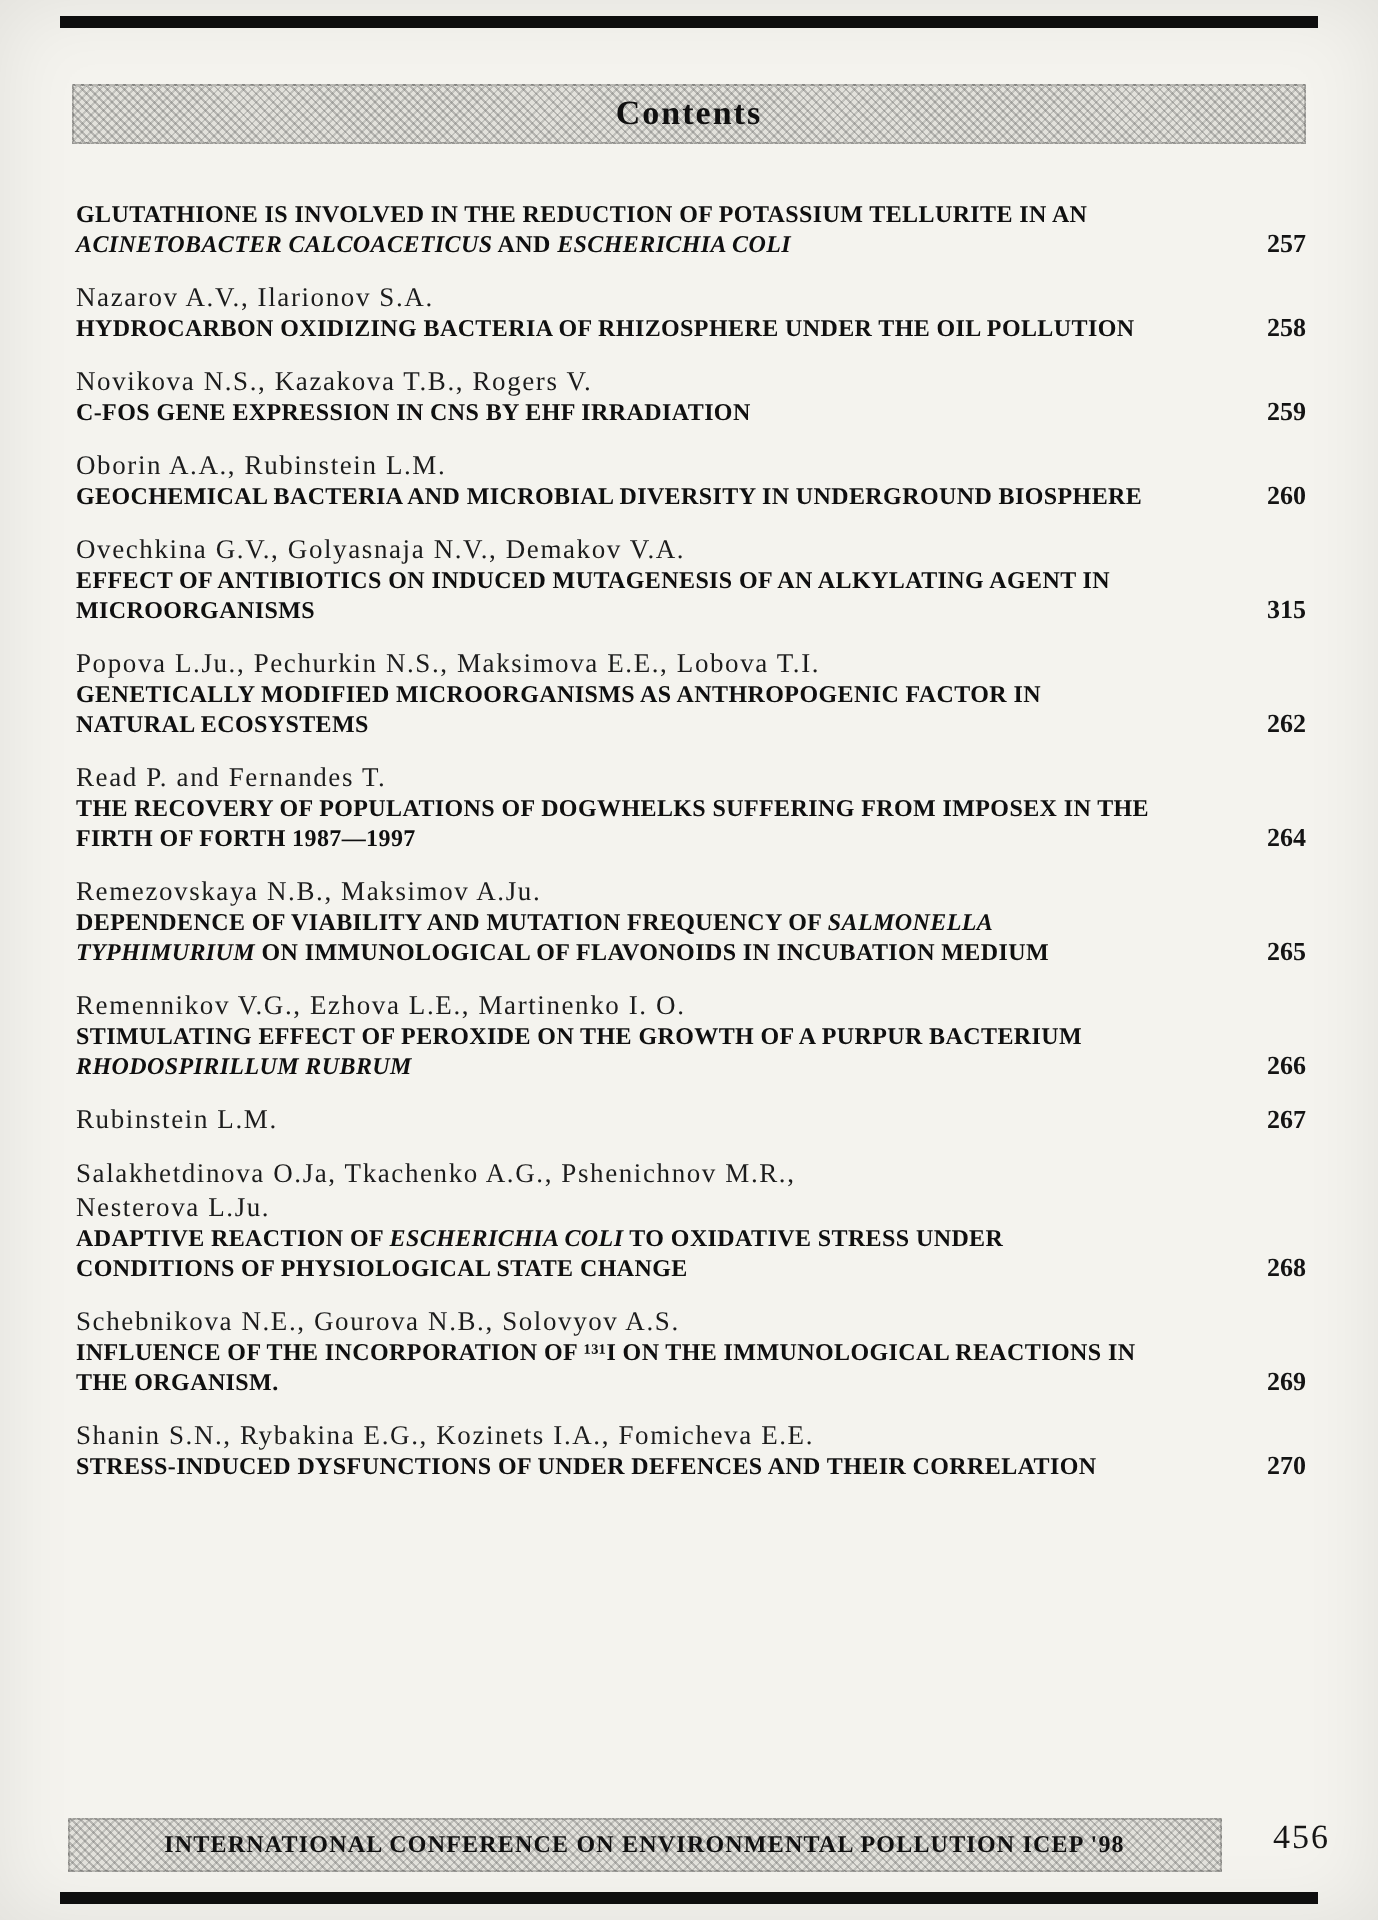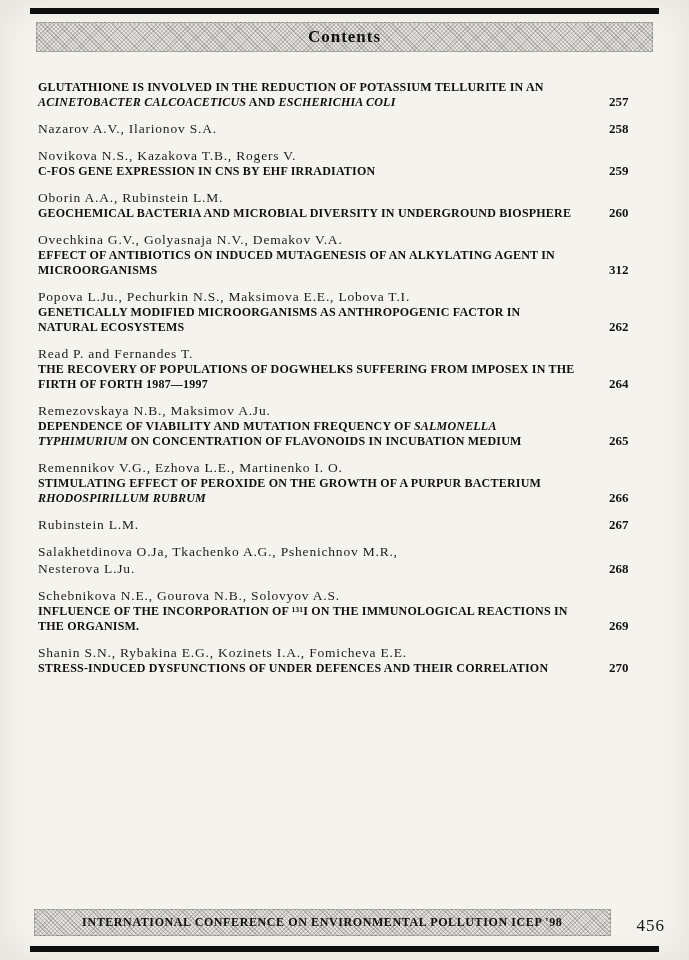--- a/index.html
+++ b/index.html
@@ -14,21 +14,21 @@
     background: #f4f3ee;
     display: flex; flex-direction: column;
     box-shadow: inset 0 0 40px rgba(0,0,0,0.08);
   }
   .edge-bar {
     height: 6px; background: #0e0e0e;
   }
   .edge-bar.top { margin: 8px 30px 0 30px; }
   .edge-bar.bottom { margin: 10px 30px 8px 30px; }
   .header-box {
-    margin: 8px 36px 0 36px;
+    margin: 28px 36px 0 36px;
     height: 30px;
     display: flex; align-items: center; justify-content: center;
     background-color: #e2e1db;
     background-image:
       repeating-linear-gradient(45deg, rgba(80,80,80,.30) 0 1px, transparent 1px 3px),
       repeating-linear-gradient(-45deg, rgba(80,80,80,.22) 0 1px, transparent 1px 3px);
     border: 1px solid rgba(0,0,0,0.18);
   }
   .header-box .title-text {
     font-size: 17px; font-weight: 700; color: #101010; letter-spacing: 1px;
@@ -54,29 +54,30 @@
     font-size: 12px;
     font-weight: 700;
     line-height: 15px;
     color: #0f0f0f;
     letter-spacing: 0.2px;
     white-space: pre-line;
   }
   .title i { }
   .pagenum {
     flex: 0 0 44px;
+    text-align: right;
     font-size: 13px;
     font-weight: 700;
     color: #141414;
     line-height: 15px;
     padding-bottom: 1px;
   }
   .footer-row {
     display: flex;
-    align-items: flex-end;
+    align-items: flex-start;
     margin: 12px 24px 0 34px;
   }
   .footer-box {
     flex: 1 1 auto;
     height: 27px;
     margin-right: 26px;
     display: flex; align-items: center; justify-content: center;
     background-color: #e2e1db;
     background-image:
       repeating-linear-gradient(45deg, rgba(80,80,80,.30) 0 1px, transparent 1px 3px),
@@ -110,20 +111,21 @@
     <div class="entry-main">
       <div class="title"><span>GLUTATHIONE IS INVOLVED IN THE REDUCTION OF POTASSIUM TELLURITE IN AN
 </span><i>ACINETOBACTER CALCOACETICUS</i><span> AND </span><i>ESCHERICHIA COLI</i></div>
     </div>
     <div class="pagenum">257</div>
   </div>
 
   <div class="entry">
     <div class="entry-main">
       <div class="authors">Nazarov A.V., Ilarionov S.A.</div>
+      <div class="title"><span>HYDROCARBON OXIDIZING BACTERIA OF RHIZOSPHERE UNDER THE OIL POLLUTION</span></div>
     </div>
     <div class="pagenum">258</div>
   </div>
 
   <div class="entry">
     <div class="entry-main">
       <div class="authors">Novikova N.S., Kazakova T.B., Rogers V.</div>
       <div class="title"><span>C-FOS GENE EXPRESSION IN CNS BY EHF IRRADIATION</span></div>
     </div>
     <div class="pagenum">259</div>
@@ -136,21 +138,21 @@
     </div>
     <div class="pagenum">260</div>
   </div>
 
   <div class="entry">
     <div class="entry-main">
       <div class="authors">Ovechkina G.V., Golyasnaja N.V., Demakov V.A.</div>
       <div class="title"><span>EFFECT OF ANTIBIOTICS ON INDUCED MUTAGENESIS OF AN ALKYLATING AGENT IN
 MICROORGANISMS</span></div>
     </div>
-    <div class="pagenum">312</div>
+    <div class="pagenum">315</div>
   </div>
 
   <div class="entry">
     <div class="entry-main">
       <div class="authors">Popova L.Ju., Pechurkin N.S., Maksimova E.E., Lobova T.I.</div>
       <div class="title"><span>GENETICALLY MODIFIED MICROORGANISMS AS ANTHROPOGENIC FACTOR IN
 NATURAL ECOSYSTEMS</span></div>
     </div>
     <div class="pagenum">262</div>
   </div>
@@ -162,21 +164,21 @@
       <div class="title"><span>THE RECOVERY OF POPULATIONS OF DOGWHELKS SUFFERING FROM IMPOSEX IN THE
 FIRTH OF FORTH 1987—1997</span></div>
     </div>
     <div class="pagenum">264</div>
   </div>
 
   <div class="entry">
     <div class="entry-main">
       <div class="authors">Remezovskaya N.B., Maksimov A.Ju.</div>
       <div class="title"><span>DEPENDENCE OF VIABILITY AND MUTATION FREQUENCY OF </span><i>SALMONELLA
-TYPHIMURIUM</i><span> ON CONCENTRATION OF FLAVONOIDS IN INCUBATION MEDIUM</span></div>
+TYPHIMURIUM</i><span> ON IMMUNOLOGICAL OF FLAVONOIDS IN INCUBATION MEDIUM</span></div>
     </div>
     <div class="pagenum">265</div>
   </div>
 
   <div class="entry">
     <div class="entry-main">
       <div class="authors">Remennikov V.G., Ezhova L.E., Martinenko I. O.</div>
       <div class="title"><span>STIMULATING EFFECT OF PEROXIDE ON THE GROWTH OF A PURPUR BACTERIUM
 </span><i>RHODOSPIRILLUM RUBRUM</i></div>
     </div>
@@ -187,20 +189,22 @@
     <div class="entry-main">
       <div class="authors">Rubinstein L.M.</div>
     </div>
     <div class="pagenum">267</div>
   </div>
 
   <div class="entry">
     <div class="entry-main">
       <div class="authors">Salakhetdinova O.Ja,  Tkachenko A.G.,  Pshenichnov M.R.,
 Nesterova L.Ju.</div>
+      <div class="title"><span>ADAPTIVE REACTION OF </span><i>ESCHERICHIA COLI</i><span> TO OXIDATIVE STRESS UNDER
+CONDITIONS OF PHYSIOLOGICAL STATE CHANGE</span></div>
     </div>
     <div class="pagenum">268</div>
   </div>
 
   <div class="entry">
     <div class="entry-main">
       <div class="authors">Schebnikova N.E., Gourova N.B., Solovyov A.S.</div>
       <div class="title"><span>INFLUENCE OF THE INCORPORATION OF ¹³¹I ON THE IMMUNOLOGICAL REACTIONS IN
 THE ORGANISM.</span></div>
     </div>

